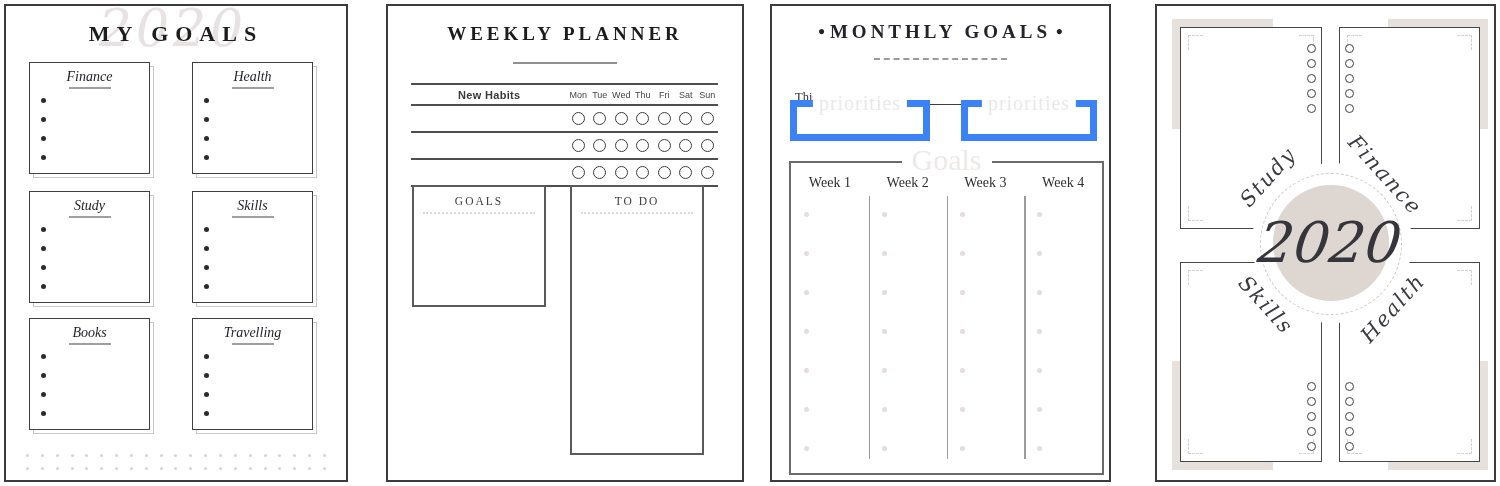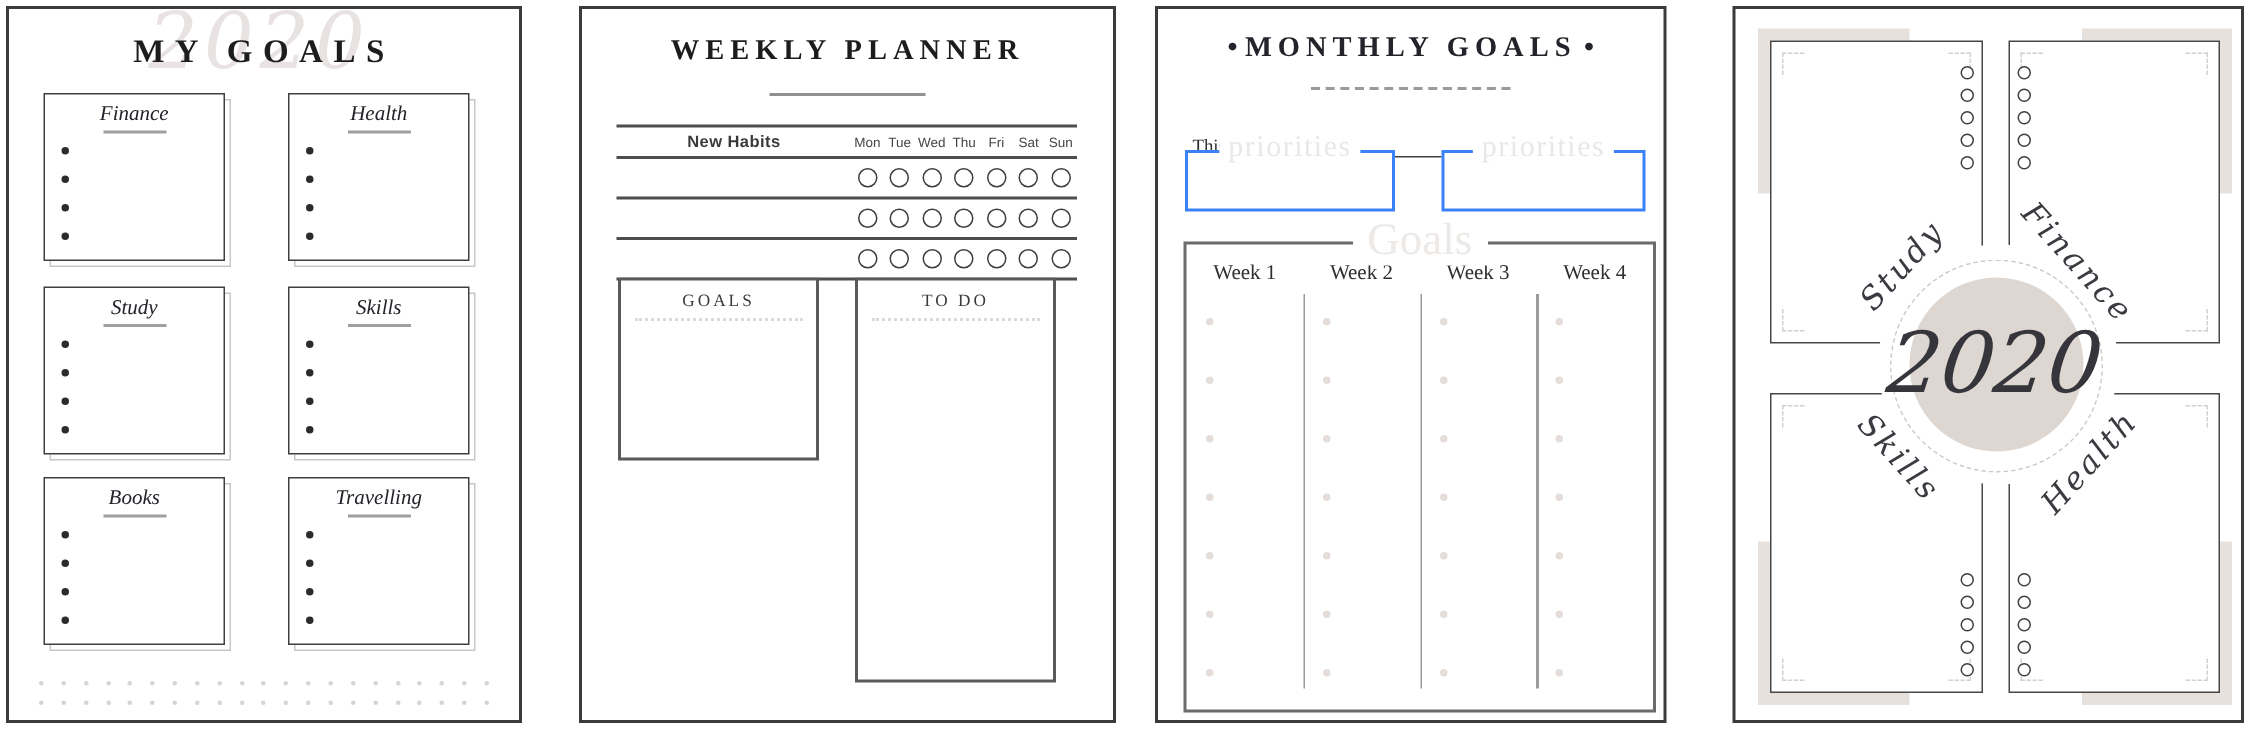--- a/index.html
+++ b/index.html
@@ -60,21 +60,21 @@
   .wb-dots { margin:5px 9px 0; border-bottom:2px dotted #dadada; }
 
   
   .mo-title { margin-top:15px; display:flex; justify-content:center; align-items:center;
     gap:5px; font-size:19px; font-weight:bold; letter-spacing:4px; color:#23232b; }
   .mo-title .tdot { font-size:19px; letter-spacing:0; }
   .mo-dash { width:133px; margin:15px auto 0; border-top:2px dashed #9a9a9a; }
   .mo-prompt { position:absolute; top:84px; left:23px; right:20px; display:flex;
     align-items:flex-end; font-size:12.5px; color:#2f2f2f; }
   .mo-prompt .fill { flex:1; border-bottom:1.5px solid #3f3f3f; margin-left:2px; height:1em; }
-  .pbox { position:absolute; border:2px solid #3b82f6; height:41px; background:#fff; }
+  .pbox { position:absolute; border:7px solid #3b82f6; height:41px; background:#fff; }
   .pb-l { left:18px; top:94px; width:140px; }
   .pb-r { left:189px; top:94px; width:136px; }
   .plabel { position:absolute; top:-15px; left:50%; transform:translateX(-50%);
     background:#fff; padding:0 6px; font-size:20px; letter-spacing:1px; color:#e9e7e7;
     white-space:nowrap; }
   .gl-box { position:absolute; left:17px; top:155px; width:315px; height:314px;
     border:2px solid #6b6b6b; background:#fff; }
   .gl-label { position:absolute; top:-20px; left:50%; transform:translateX(-50%);
     background:#fff; padding:0 10px; font-size:30px; color:#ece9e7; }
   .gl-head { display:flex; margin-top:12px; }

